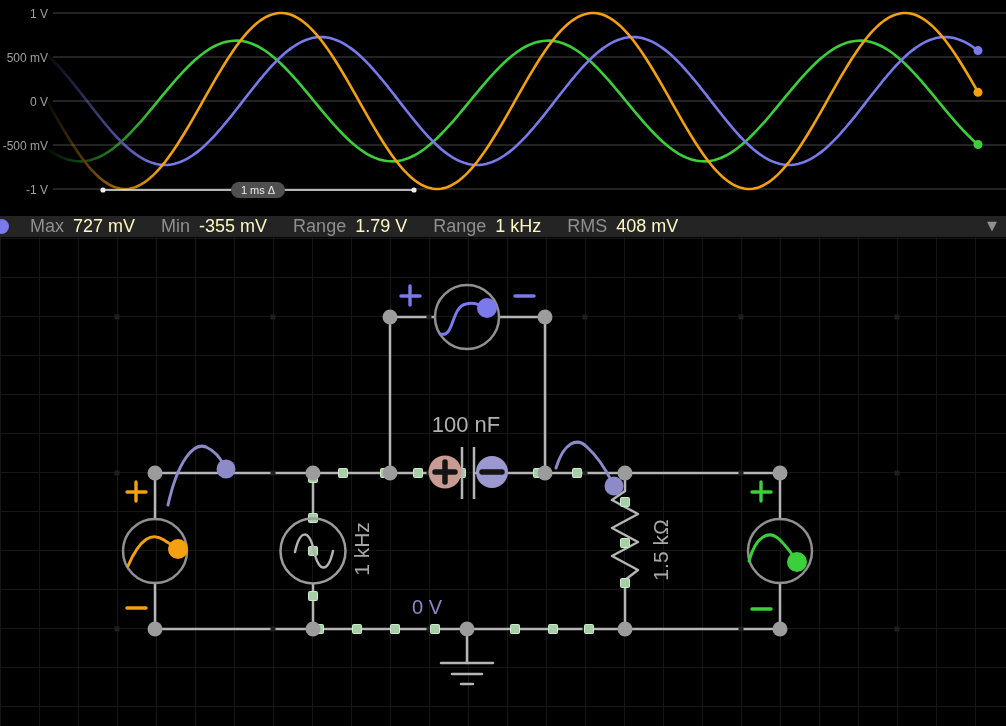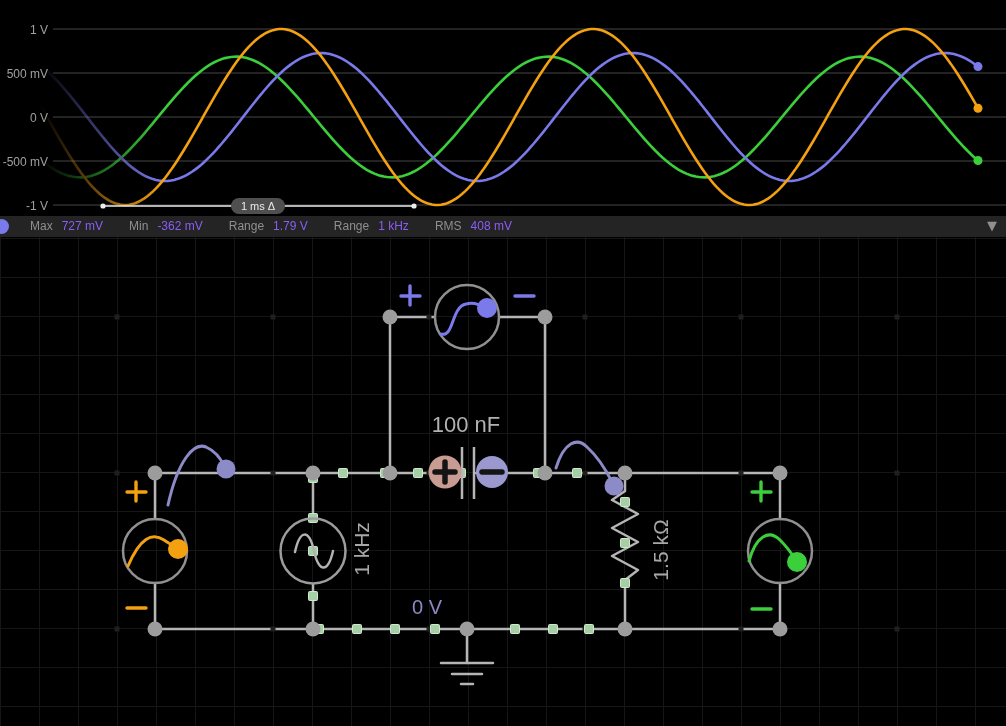--- a/index.html
+++ b/index.html
@@ -1,26 +1,26 @@
 <!DOCTYPE html>
 <html><head>
 <meta charset="utf-8">
 <style>
   html,body{margin:0;padding:0;background:#000;}
   body{width:1006px;height:726px;position:relative;overflow:hidden;
        font-family:"Liberation Sans",sans-serif;}
-  .scope{position:absolute;left:0;top:16px;width:902px;height:216px;background:#000;}
+  .scope{position:absolute;left:0;top:0;width:902px;height:216px;background:#000;}
   .scope svg{display:block;}
   .mbar{position:absolute;left:0;top:216px;width:1006px;height:21px;background:#242424;
         display:flex;align-items:center;}
   .chan-dot{position:absolute;left:-6px;top:3px;width:15px;height:15px;border-radius:50%;}
-  .mitems{margin-left:30px;display:flex;gap:26px;font-size:12px;line-height:21px;white-space:nowrap;}
+  .mitems{margin-left:30px;display:flex;gap:26px;font-size:18px;line-height:21px;white-space:nowrap;}
   .mi{display:flex;gap:9px;}
   .ml{color:#8f8f8f;}
-  .mv{color:#8b5cf6;}
+  .mv{color:#fef9c3;}
   .expander{position:absolute;right:9px;top:0;height:21px;line-height:20px;color:#8f8f8f;
             font-family:"DejaVu Sans",sans-serif;font-size:13px;cursor:pointer;}
   .circuit{position:absolute;left:0;top:237px;width:1006px;height:489px;background:#000;
     background-image:
       repeating-linear-gradient(to right,#161616 0 1px,transparent 1px 39px),
       repeating-linear-gradient(to bottom,#161616 0 1px,transparent 1px 39px);
     background-position:0 1px;}
   .circuit svg{display:block;}
   svg text{font-family:"Liberation Sans",sans-serif;}
 </style>
@@ -75,21 +75,21 @@
 
 <div class="mbar">
   <div class="chan-dot" id="chan-dot" style="background: rgb(122, 122, 235);"></div>
   <div class="mitems" id="mitems">
       <span class="mi">
         <span class="ml">Max</span>
         <span class="mv">727 mV</span>
       </span>
       <span class="mi">
         <span class="ml">Min</span>
-        <span class="mv">-362 mV</span>
+        <span class="mv">-355 mV</span>
       </span>
       <span class="mi">
         <span class="ml">Range</span>
         <span class="mv">1.79 V</span>
       </span>
       <span class="mi">
         <span class="ml">Range</span>
         <span class="mv">1 kHz</span>
       </span>
       <span class="mi">

